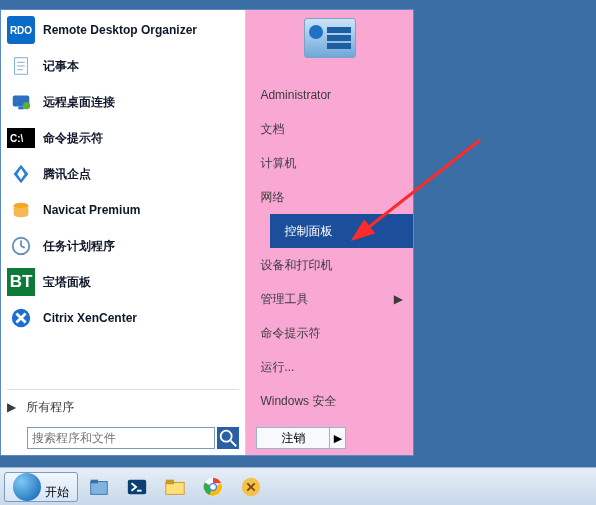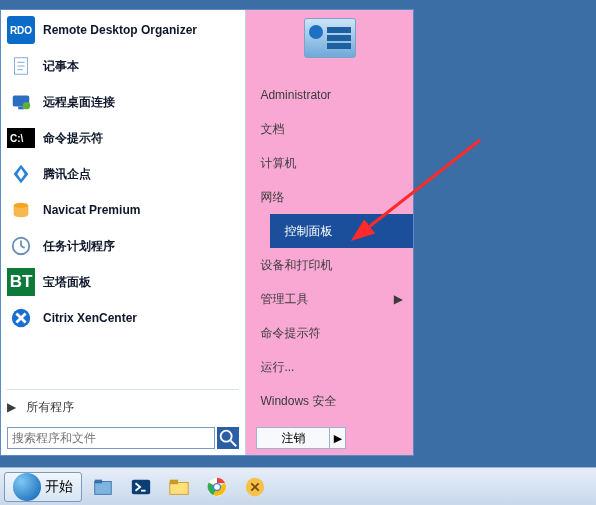--- a/index.html
+++ b/index.html
@@ -7,38 +7,38 @@
 
 .start-menu { position: absolute; left: 0; top: 9px; width: 414px; height: 447px; background: #fff; border: 1px solid #5c8ac6; display: flex; }
 .left-pane { width: 246px; background: #fff; display: flex; flex-direction: column; border-right: 1px solid #c6d3e0; }
 .program-list { flex: 1; padding: 2px 0; }
 .program-item { display: flex; align-items: center; height: 36px; padding: 0 6px; cursor: pointer; }
 .prog-icon { width: 28px; height: 28px; flex-shrink: 0; display: flex; align-items: center; justify-content: center; border-radius: 3px; margin-right: 8px; font-size: 10px; font-weight: bold; }
 .prog-label { font-size: 12px; color: #0f172a; font-weight: bold; }
 .separator { height: 1px; background: #d8e0ea; margin: 3px 6px; }
 .all-programs { display: flex; align-items: center; height: 28px; padding: 0 6px; font-size: 12px; color: #3b3b3b; cursor: pointer; }
 .all-programs .tri { margin-right: 10px; font-size: 12px; }
-.search-bar { display: flex; align-items: flex-start; padding: 6px; }
+.search-bar { display: flex; align-items: flex-start; padding: 6px; margin-left: 20px; }
 .search-input { flex: 1; height: 22px; border: 1px solid #7a9ac0; padding: 0 4px; font-size: 12px; color: #999; }
 .search-btn { width: 22px; height: 22px; background: #2b5fa5; color: #fff; display: flex; align-items: center; justify-content: center; border: none; font-size: 11px; margin-left: 2px; cursor:pointer; }
 
 .right-pane { width: 167px; background: #f9a8d4; display: flex; flex-direction: column; padding-top: 8px; }
 .avatar-box { height: 60px; display: flex; justify-content: center; align-items: flex-start; }
 .avatar { width: 52px; height: 40px; background: linear-gradient(#cde4f7,#6fa8d9); border: 1px solid #7ba3c9; border-radius: 3px; position: relative; }
 .avatar::before { content:""; position:absolute; left:4px; top:6px; width:14px; height:14px; border-radius:50%; background:#1d70c4; }
 .avatar::after { content:""; position:absolute; right:4px; top:8px; width:24px; height:6px; background:#1d5fa0; box-shadow:0 8px 0 #1d5fa0, 0 16px 0 #1d5fa0; }
 .right-item { height: 34px; display: flex; align-items: center; padding: 0 14px; font-size: 12px; color: #3b3b3b; cursor: pointer; position: relative; }
 .right-item.selected { background: #1b4f9c; color: #fff; margin-left: 24px; }
 .right-item .sub { position: absolute; right: 10px; font-size: 12px; }
 .logout-row { display: flex; align-items: center; padding: 6px 10px; }
 .logout-btn { height: 22px; padding: 0 24px; border: 1px solid #9cb3cf; background: #f7f9fc; font-size: 12px; cursor: pointer; display: flex; align-items: center; }
 .logout-tri { width: 16px; height: 22px; border: 1px solid #9cb3cf; border-left: none; background: #f7f9fc; font-size: 11px; display:flex; align-items:center; justify-content:center; cursor:pointer; }
 
 .taskbar { position: absolute; left: 0; bottom: 0; width: 596px; height: 38px; background: linear-gradient(#e6eef8, #c9d8ea); border-top: 1px solid #9bb5d3; display: flex; align-items: center; padding: 0 4px; gap: 4px; }
-.start-btn { height: 30px; padding: 0 8px; border: 1px solid #7a9ac0; background: linear-gradient(#f0f6fd,#d7e5f4); border-radius: 3px; display: flex; align-items: center; font-size: 14px; cursor: pointer; }
+.start-btn { height: 30px; padding: 0 8px; border: 1px solid #7a9ac0; background: linear-gradient(#f0f6fd,#d7e5f4); border-radius: 3px; display: flex; align-items: flex-end; font-size: 12px; cursor: pointer; }
 .start-orb { width: 28px; height: 28px; border-radius: 50%; background: radial-gradient(circle at 30% 30%, #7ec8f5, #0a5fb0); margin-right: 4px; position:relative; }
 .tb-icon { width: 34px; height: 30px; border-radius: 2px; display: flex; align-items: center; justify-content: center; cursor: pointer; }
 .svgicon { width:22px; height:22px; }
 
 .arrow-svg { position: absolute; top: 130px; left: 320px; pointer-events: none; }
 </style>
 </head>
 <body>
 
 <div class="start-menu">

